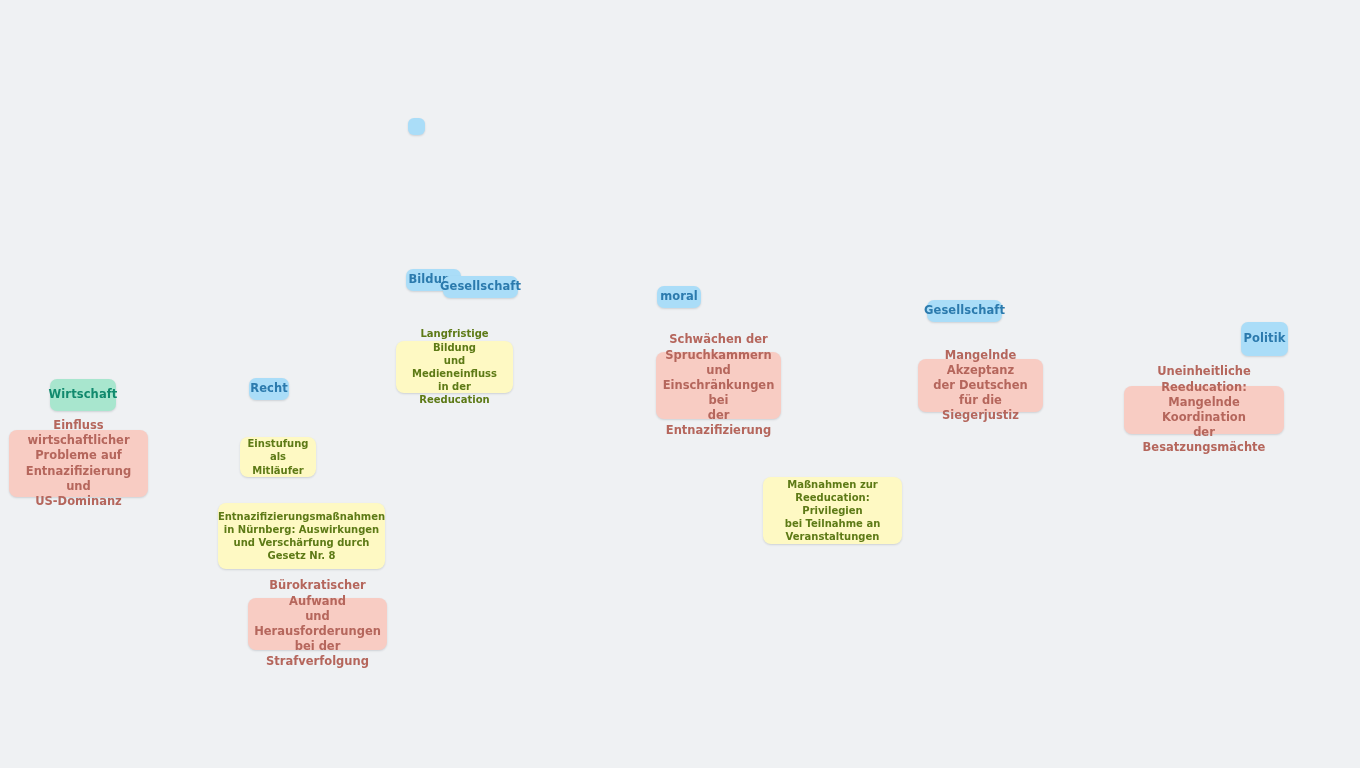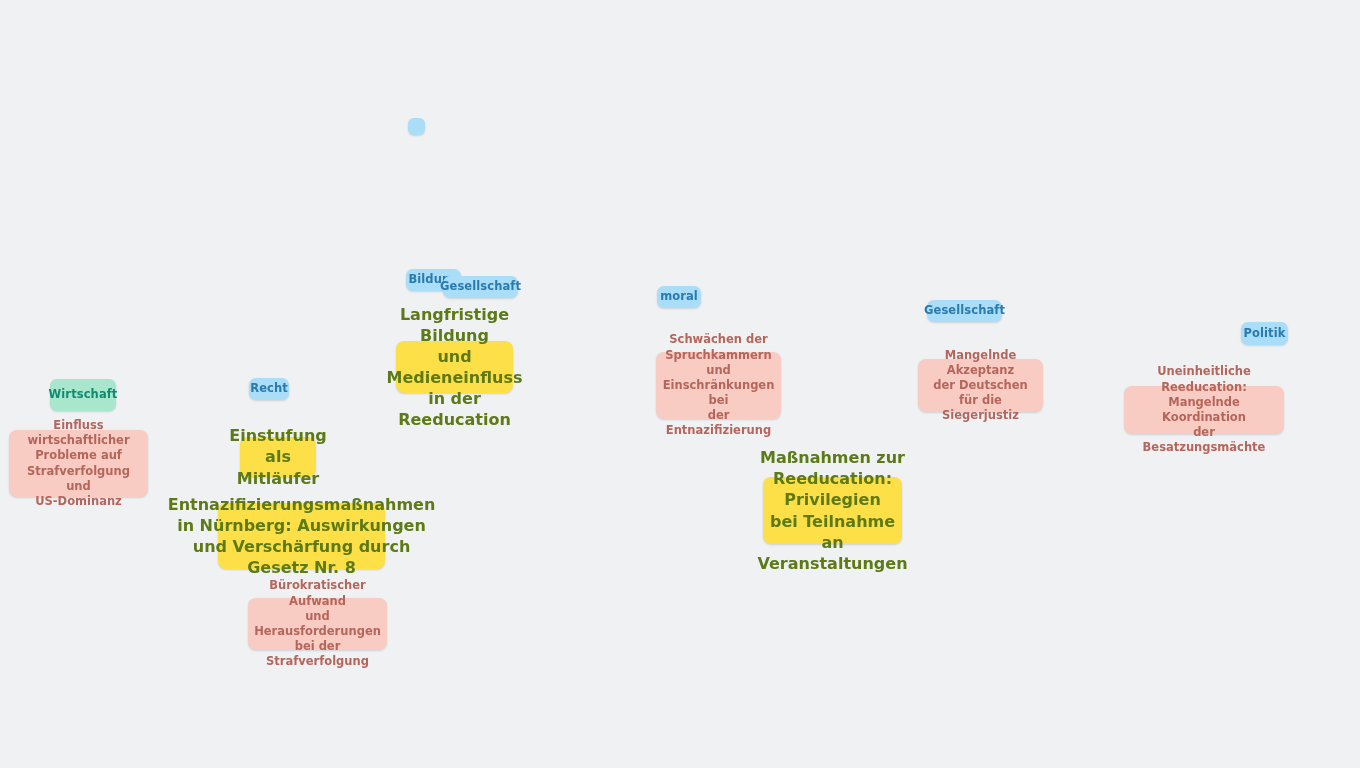--- a/index.html
+++ b/index.html
@@ -44,23 +44,23 @@
     padding: 0 9px;
     letter-spacing: 0.1px;
   }
   
   .tag-mint {
     background: #a8e6ce;
     color: #128a6e;
   }
   
   .box-green {
-    background: #fde047;
+    background: #fef9c3;
     color: #5d7a16;
-    font-size: 16px;
+    font-size: 10px;
     padding: 6px 9px;
   }
   
   .box-pink {
     background: #f8ccc3;
     color: #b5665c;
     font-size: 11.5px;
     padding: 16px 9px;
   }
   
@@ -73,24 +73,24 @@
 <body>
 
 <div id="canvas" style="background: rgb(239, 241, 243); width: 1360px; height: 768px;">
     <div class="node node-empty" style="left: 408px; top: 118px; width: 17px; height: 17px;"></div>
     <div class="node tag tag-mint" style="left: 50px; top: 379px; width: 66px; height: 32px;">Wirtschaft</div>
     <div class="node tag" style="left: 249px; top: 378px; width: 40px; height: 22px;">Recht</div>
     <div class="node tag" style="left: 362px; top: 269px; width: 55px; height: 22px; margin-left: 44px;">Bildung</div>
     <div class="node tag" style="left: 443px; top: 276px; width: 75px; height: 22px;">Gesellschaft</div>
     <div class="node tag" style="left: 657px; top: 286px; width: 44px; height: 22px;">moral</div>
     <div class="node tag" style="left: 927px; top: 300px; width: 75px; height: 22px;">Gesellschaft</div>
-    <div class="node tag" style="left: 1241px; top: 322px; width: 47px; height: 23px;">Politik</div>
+    <div class="node tag" style="left: 1241px; top: 322px; width: 47px; height: 34px;">Politik</div>
     <div class="node box-pink" style="left: 9px; top: 430px; width: 139px; height: 67px;">Einfluss wirtschaftlicher
 Probleme auf
-Strafverfolgung und
+Entnazifizierung und
 US-Dominanz</div>
     <div class="node box-green" style="left: 240px; top: 437px; width: 76px; height: 40px;">Einstufung
 als Mitläufer</div>
     <div class="node box-green" style="left: 218px; top: 503px; width: 167px; height: 66px;">Entnazifizierungsmaßnahmen
 in Nürnberg: Auswirkungen
 und Verschärfung durch
 Gesetz Nr. 8</div>
     <div class="node box-pink" style="left: 248px; top: 598px; width: 139px; height: 52px;">Bürokratischer Aufwand
 und Herausforderungen
 bei der Strafverfolgung</div>

